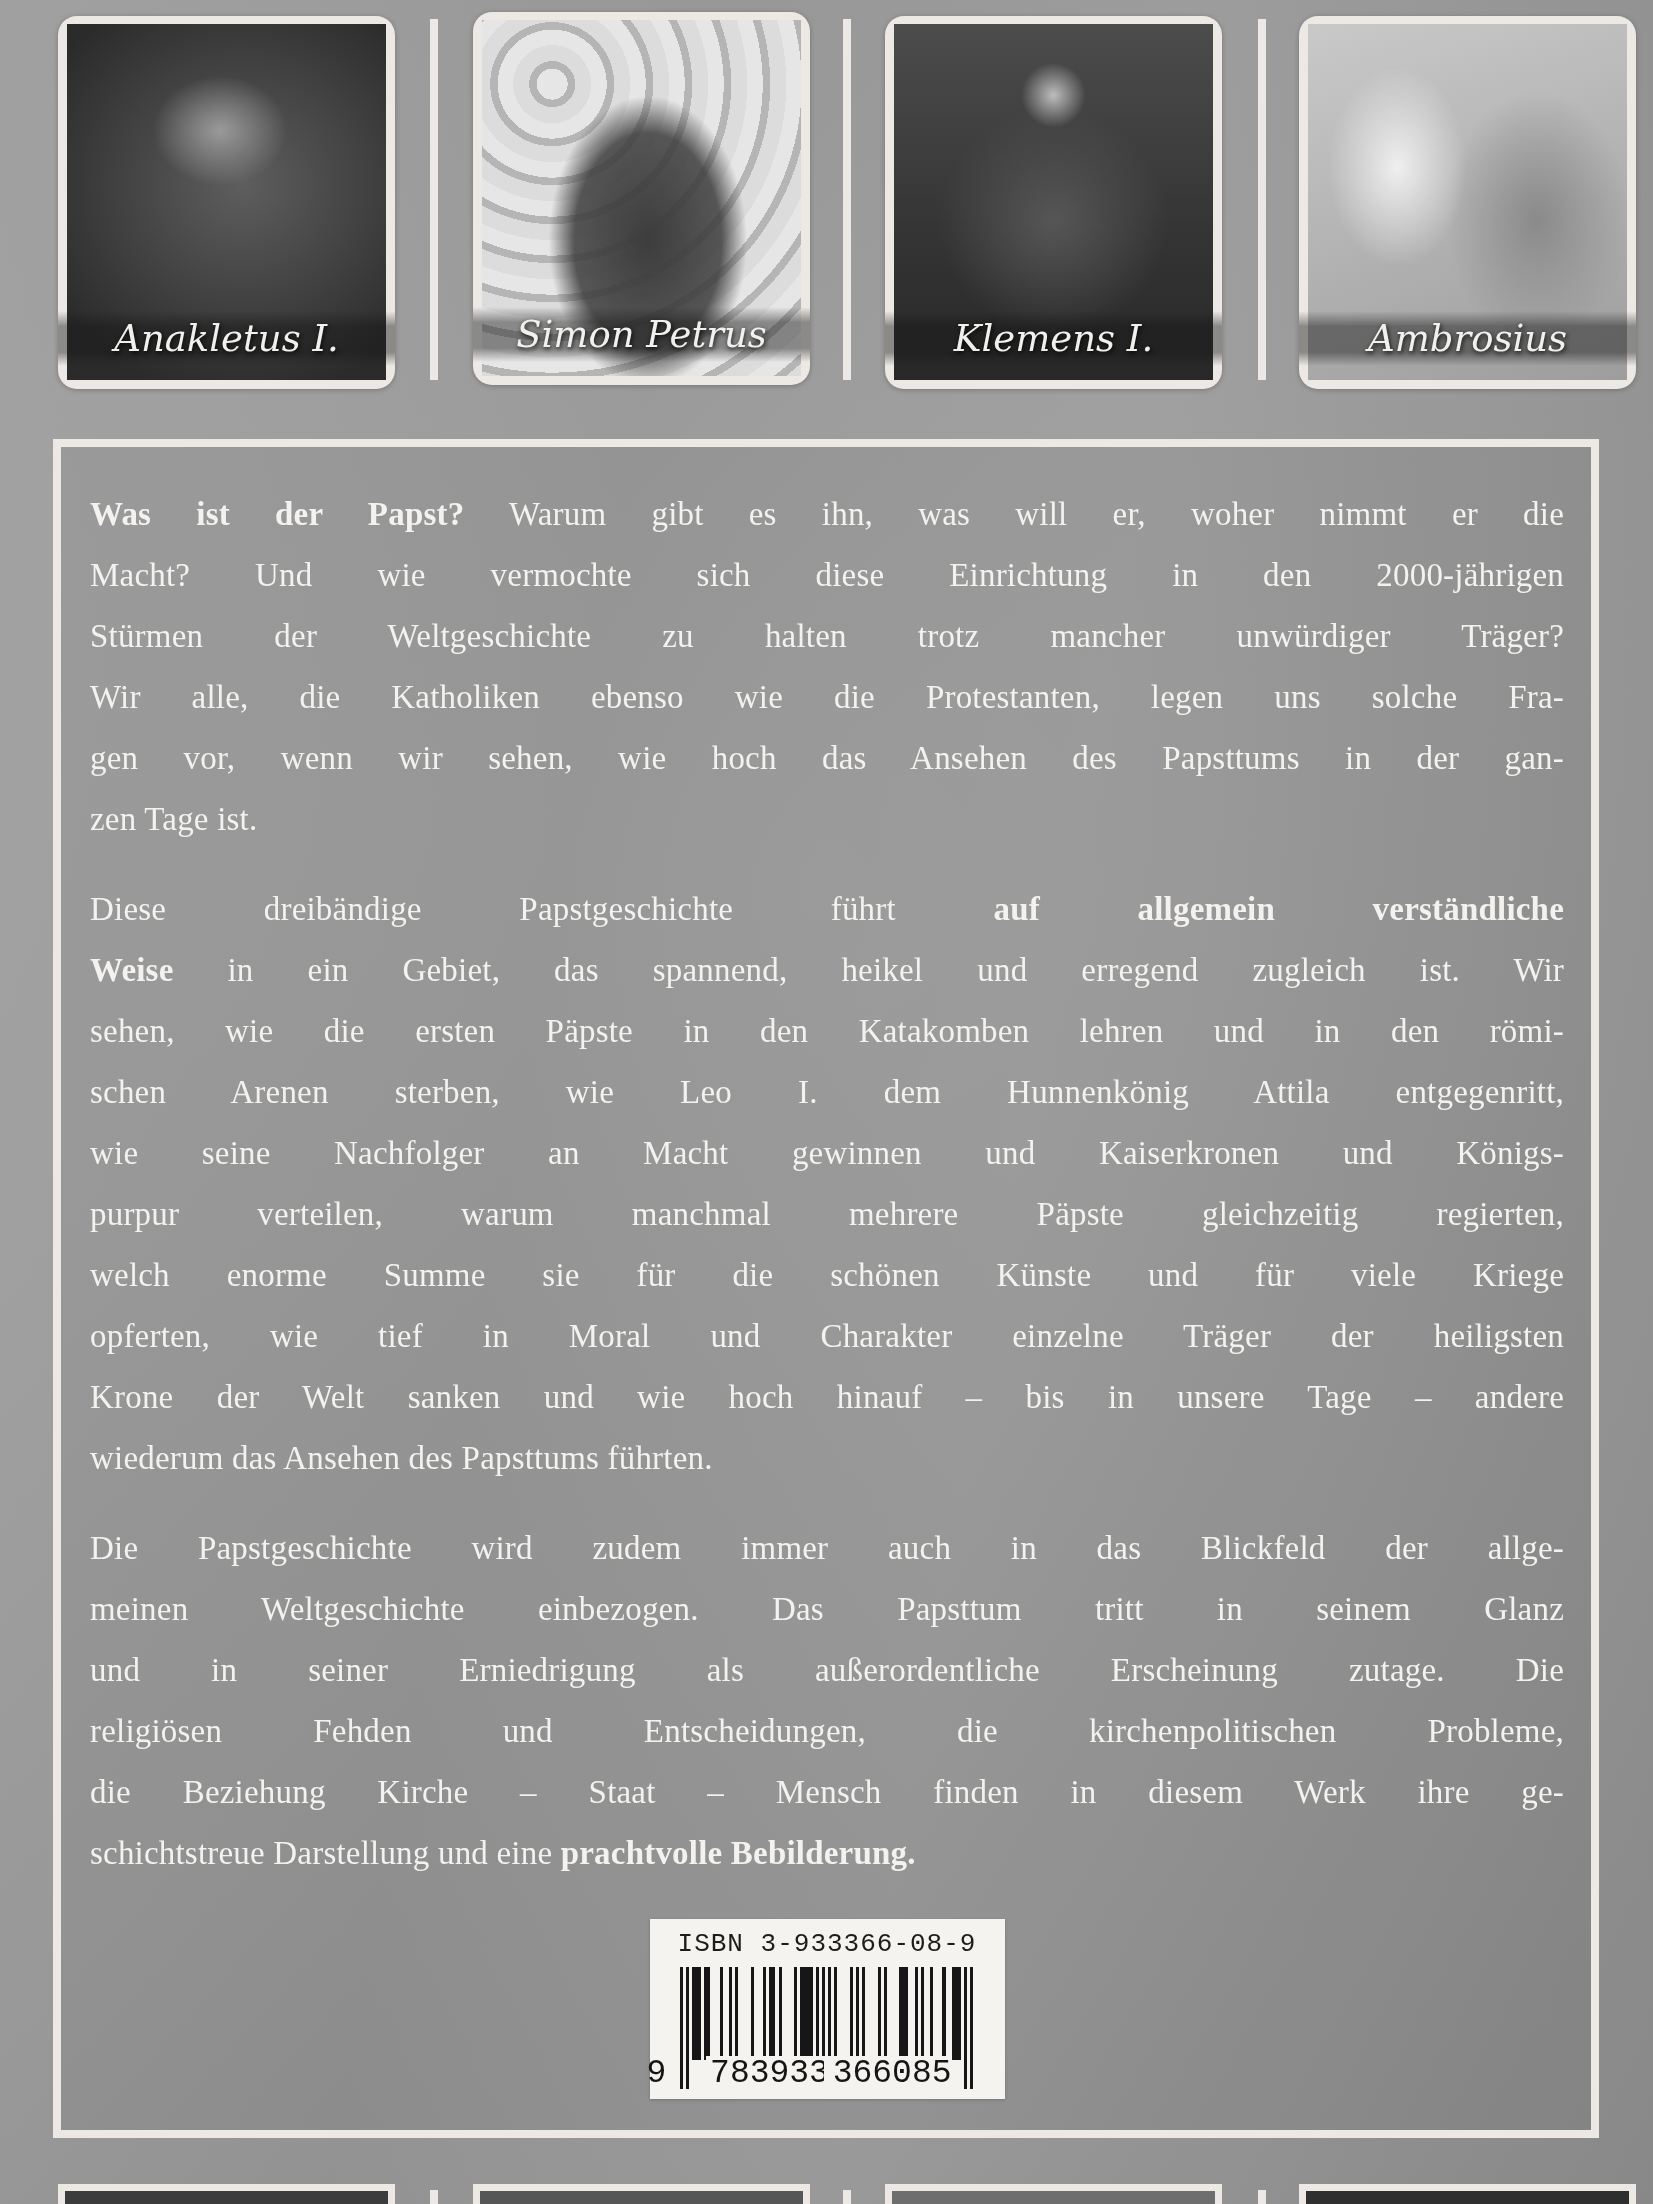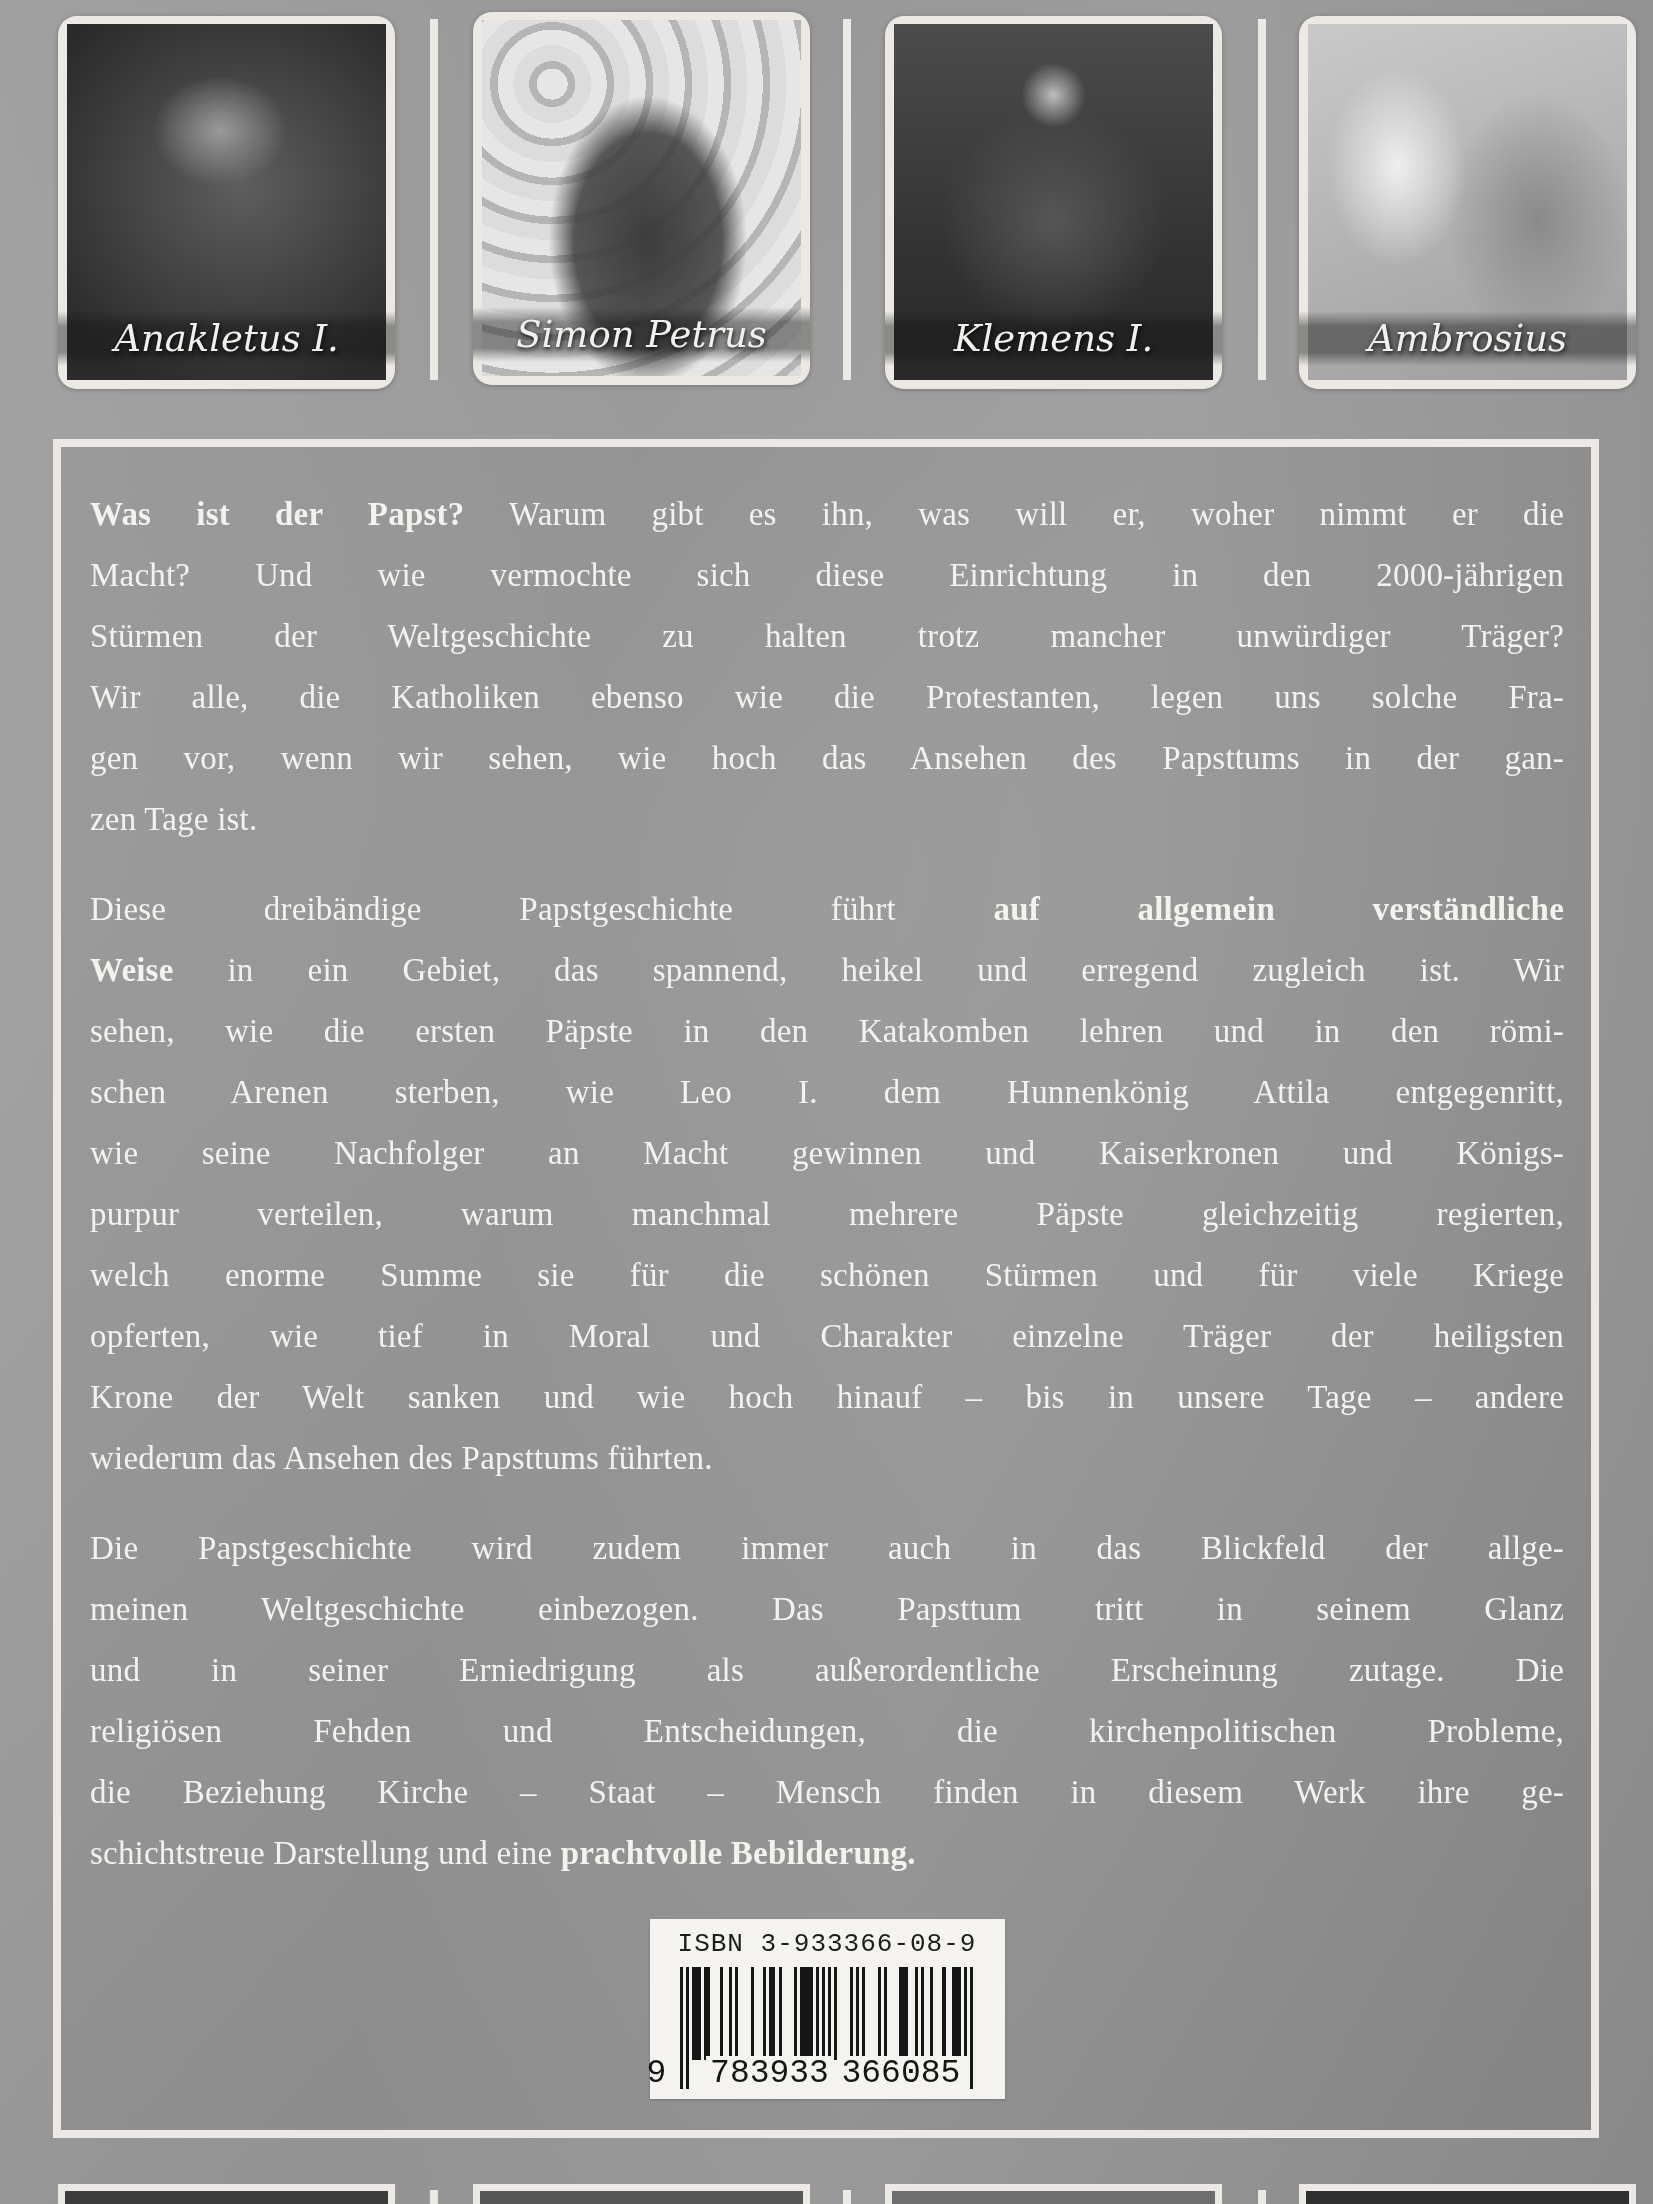--- a/index.html
+++ b/index.html
@@ -53,21 +53,21 @@
     color:#1c1c1c;letter-spacing:1px;white-space:nowrap;}
   .ean{position:relative;width:295px;margin:5.8px auto 0;height:126px}
   .bars{display:flex;height:122px;align-items:flex-start}
   .bars span{display:block;width:3.1px;height:93px;background:transparent}
   .bars .m1{background:#161616}
   .bars .g{height:122px}
   .lead,.grp{position:absolute;top:89px;font:400 33px/36px "Liberation Mono","DejaVu Sans Mono",monospace;
     color:#151515;background:#f4f3f0;}
   .lead{left:-33px;background:transparent}
   .g1{left:26px;width:128px;text-align:center}
-  .g2{left:162px;width:128px;text-align:left}
+  .g2{left:144px;width:128px;text-align:right}
   
   .stub{position:absolute;bottom:0;width:337px;height:21.3px;box-sizing:border-box;
     border:7.8px solid #ece9e4;border-bottom:none;}
   .b1{left:58px;background:#3c3c3c}.b2{left:473px;background:#565656}
   .b3{left:885px;background:#6e6e6e}.b4{left:1299px;background:#2f2f2f}
   .bsep{position:absolute;bottom:0;width:7.8px;height:14.6px;background:#ece9e4}
   .bs1{left:430px}.bs2{left:843px}.bs3{left:1258px}
 </style>
 </head>
 <body>
@@ -106,21 +106,21 @@
           <div class="line"><span>gen vor, wenn wir sehen, wie hoch das Ansehen des Papsttums in der gan-</span></div>
           <div class="line last"><span>zen Tage ist.</span></div>
         </div>
         <div class="para">
           <div class="line"><span>Diese dreibändige Papstgeschichte führt </span><span class="b">auf allgemein verständliche</span></div>
           <div class="line"><span class="b">Weise</span><span> in ein Gebiet, das spannend, heikel und erregend zugleich ist. Wir</span></div>
           <div class="line"><span>sehen, wie die ersten Päpste in den Katakomben lehren und in den römi-</span></div>
           <div class="line"><span>schen Arenen sterben, wie Leo I. dem Hunnenkönig Attila entgegenritt,</span></div>
           <div class="line"><span>wie seine Nachfolger an Macht gewinnen und Kaiserkronen und Königs-</span></div>
           <div class="line"><span>purpur verteilen, warum manchmal mehrere Päpste gleichzeitig regierten,</span></div>
-          <div class="line"><span>welch enorme Summe sie für die schönen Stürmen und für viele Kriege</span></div>
+          <div class="line"><span>welch enorme Summe sie für die schönen Künste und für viele Kriege</span></div>
           <div class="line"><span>opferten, wie tief in Moral und Charakter einzelne Träger der heiligsten</span></div>
           <div class="line"><span>Krone der Welt sanken und wie hoch hinauf – bis in unsere Tage – andere</span></div>
           <div class="line last"><span>wiederum das Ansehen des Papsttums führten.</span></div>
         </div>
         <div class="para">
           <div class="line"><span>Die Papstgeschichte wird zudem immer auch in das Blickfeld der allge-</span></div>
           <div class="line"><span>meinen Weltgeschichte einbezogen. Das Papsttum tritt in seinem Glanz</span></div>
           <div class="line"><span>und in seiner Erniedrigung als außerordentliche Erscheinung zutage. Die</span></div>
           <div class="line"><span>religiösen Fehden und Entscheidungen, die kirchenpolitischen Probleme,</span></div>
           <div class="line"><span>die Beziehung Kirche – Staat – Mensch finden in diesem Werk ihre ge-</span></div>

